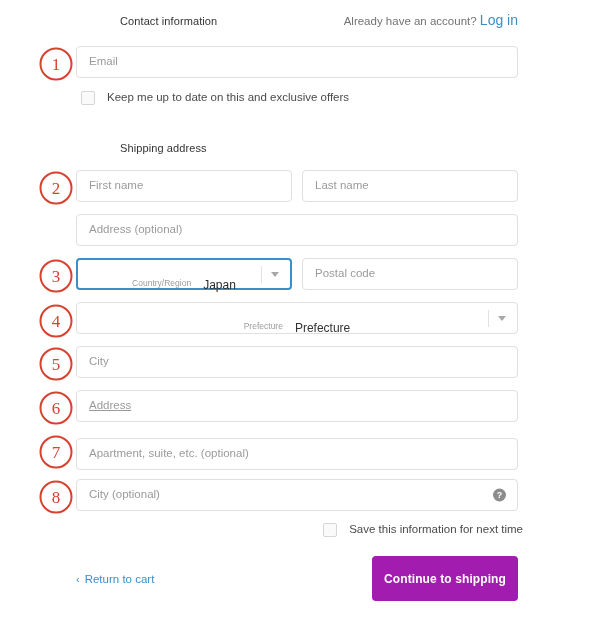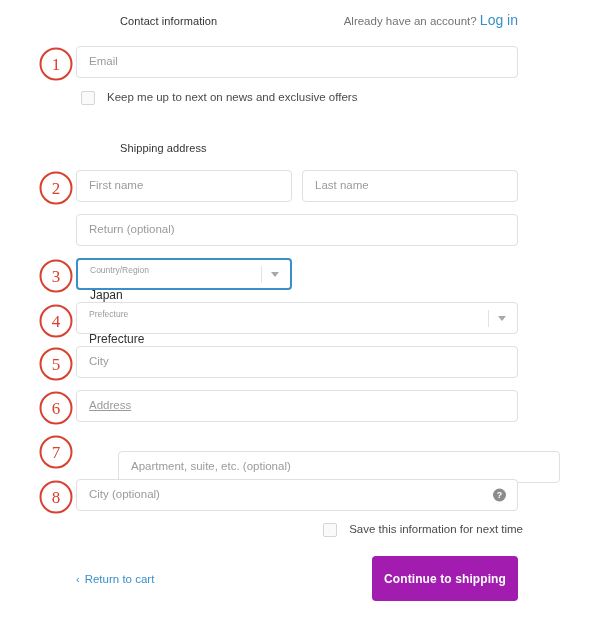--- a/index.html
+++ b/index.html
@@ -81,21 +81,21 @@
     width: 442px;
   }
   .placeholder {
     font-size: 11.5px;
     color: #9b9b9b;
     line-height: 1;
   }
 
   
   .field.select {
-    flex-direction: column;
+    flex-direction: row;
     align-items: flex-start;
     justify-content: center;
     padding-top: 18px;
     gap: 12px;
   }
   .field.select .mini-label {
     font-size: 8.5px;
     color: #9b9b9b;
     line-height: 11px;
   }
@@ -245,69 +245,72 @@
         <a class="login-link" href="#">Log in</a>
       </span>
     </div>
 
     <div class="field" style="position:absolute; top:46px; left:0;">
       <span class="placeholder">Email</span>
     </div>
 
     <div class="check-row" style="position:absolute; top:91px; left:5px;">
       <span class="checkbox"></span>
-      <span class="check-label">Keep me up to next on news and exclusive offers</span>
+      <span class="check-label">Keep me up to date on this and exclusive offers</span>
     </div>
 
     <div style="position:absolute; top:138px; left:0;">
       <span class="section-title">Shipping address</span>
     </div>
 
     <div class="row" style="position:absolute; top:170px; left:0;">
       <div class="field half">
         <span class="placeholder">First name</span>
       </div>
       <div class="field half">
         <span class="placeholder">Last name</span>
       </div>
     </div>
 
     <div class="field" style="position:absolute; top:214px; left:0;">
-      <span class="placeholder">Return (optional)</span>
+      <span class="placeholder">Address (optional)</span>
     </div>
 
     <div class="row" style="position:absolute; top:258px; left:0;">
       <div class="field half select focused">
         <span class="mini-label">Country/Region</span>
         <span class="value">Japan</span>
         <span class="caret-wrap">
           <span class="caret-sep"></span>
           <span class="caret"></span>
         </span>
       </div>
+      <div class="field half">
+        <span class="placeholder">Postal code</span>
+      </div>
     </div>
 
     <div class="field select" style="position:absolute; top:302px; left:0;">
       <span class="mini-label">Prefecture</span>
       <span class="value">Prefecture</span>
       <span class="caret-wrap">
         <span class="caret-sep"></span>
         <span class="caret"></span>
       </span>
     </div>
 
     <div class="field" style="position:absolute; top:346px; left:0;">
       <span class="placeholder">City</span>
     </div>
 
     <div class="field" style="position:absolute; top:390px; left:0;text-decoration:underline;">
       <span class="placeholder">Address</span>
     </div>
 
-    <div class="field" style="position:absolute; top:451px; left:0;margin-left:42px;">
+    <div class="field" style="position:absolute; top:438px; left:0;">
       <span class="placeholder">Apartment, suite, etc. (optional)</span>
     </div>
 
     <div class="field" style="position:absolute; top:479px; left:0;">
       <span class="placeholder">City (optional)</span>
       <span class="help-icon">?</span>
     </div>
 
     <div class="check-row" style="position:absolute; top:523px; left:5px;justify-content:flex-end;">
       <span class="checkbox"></span>

